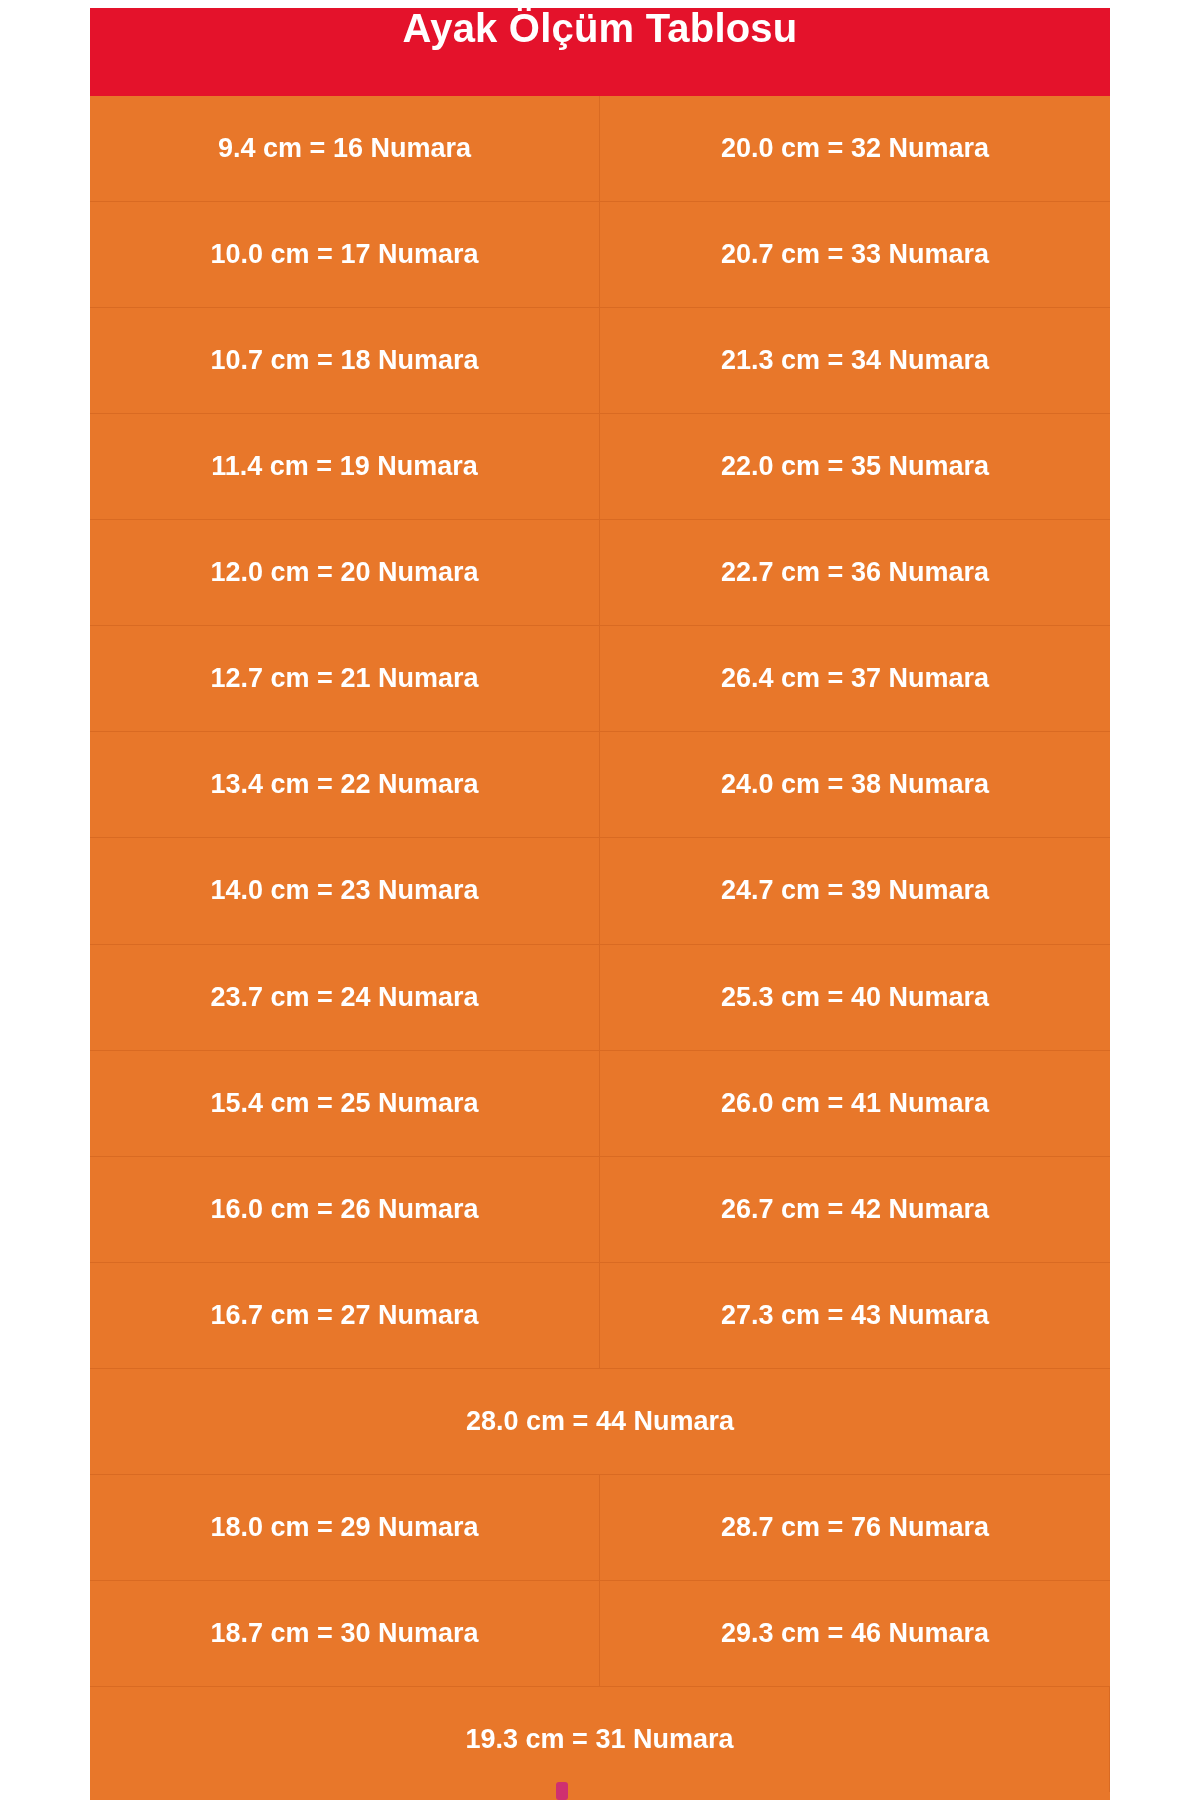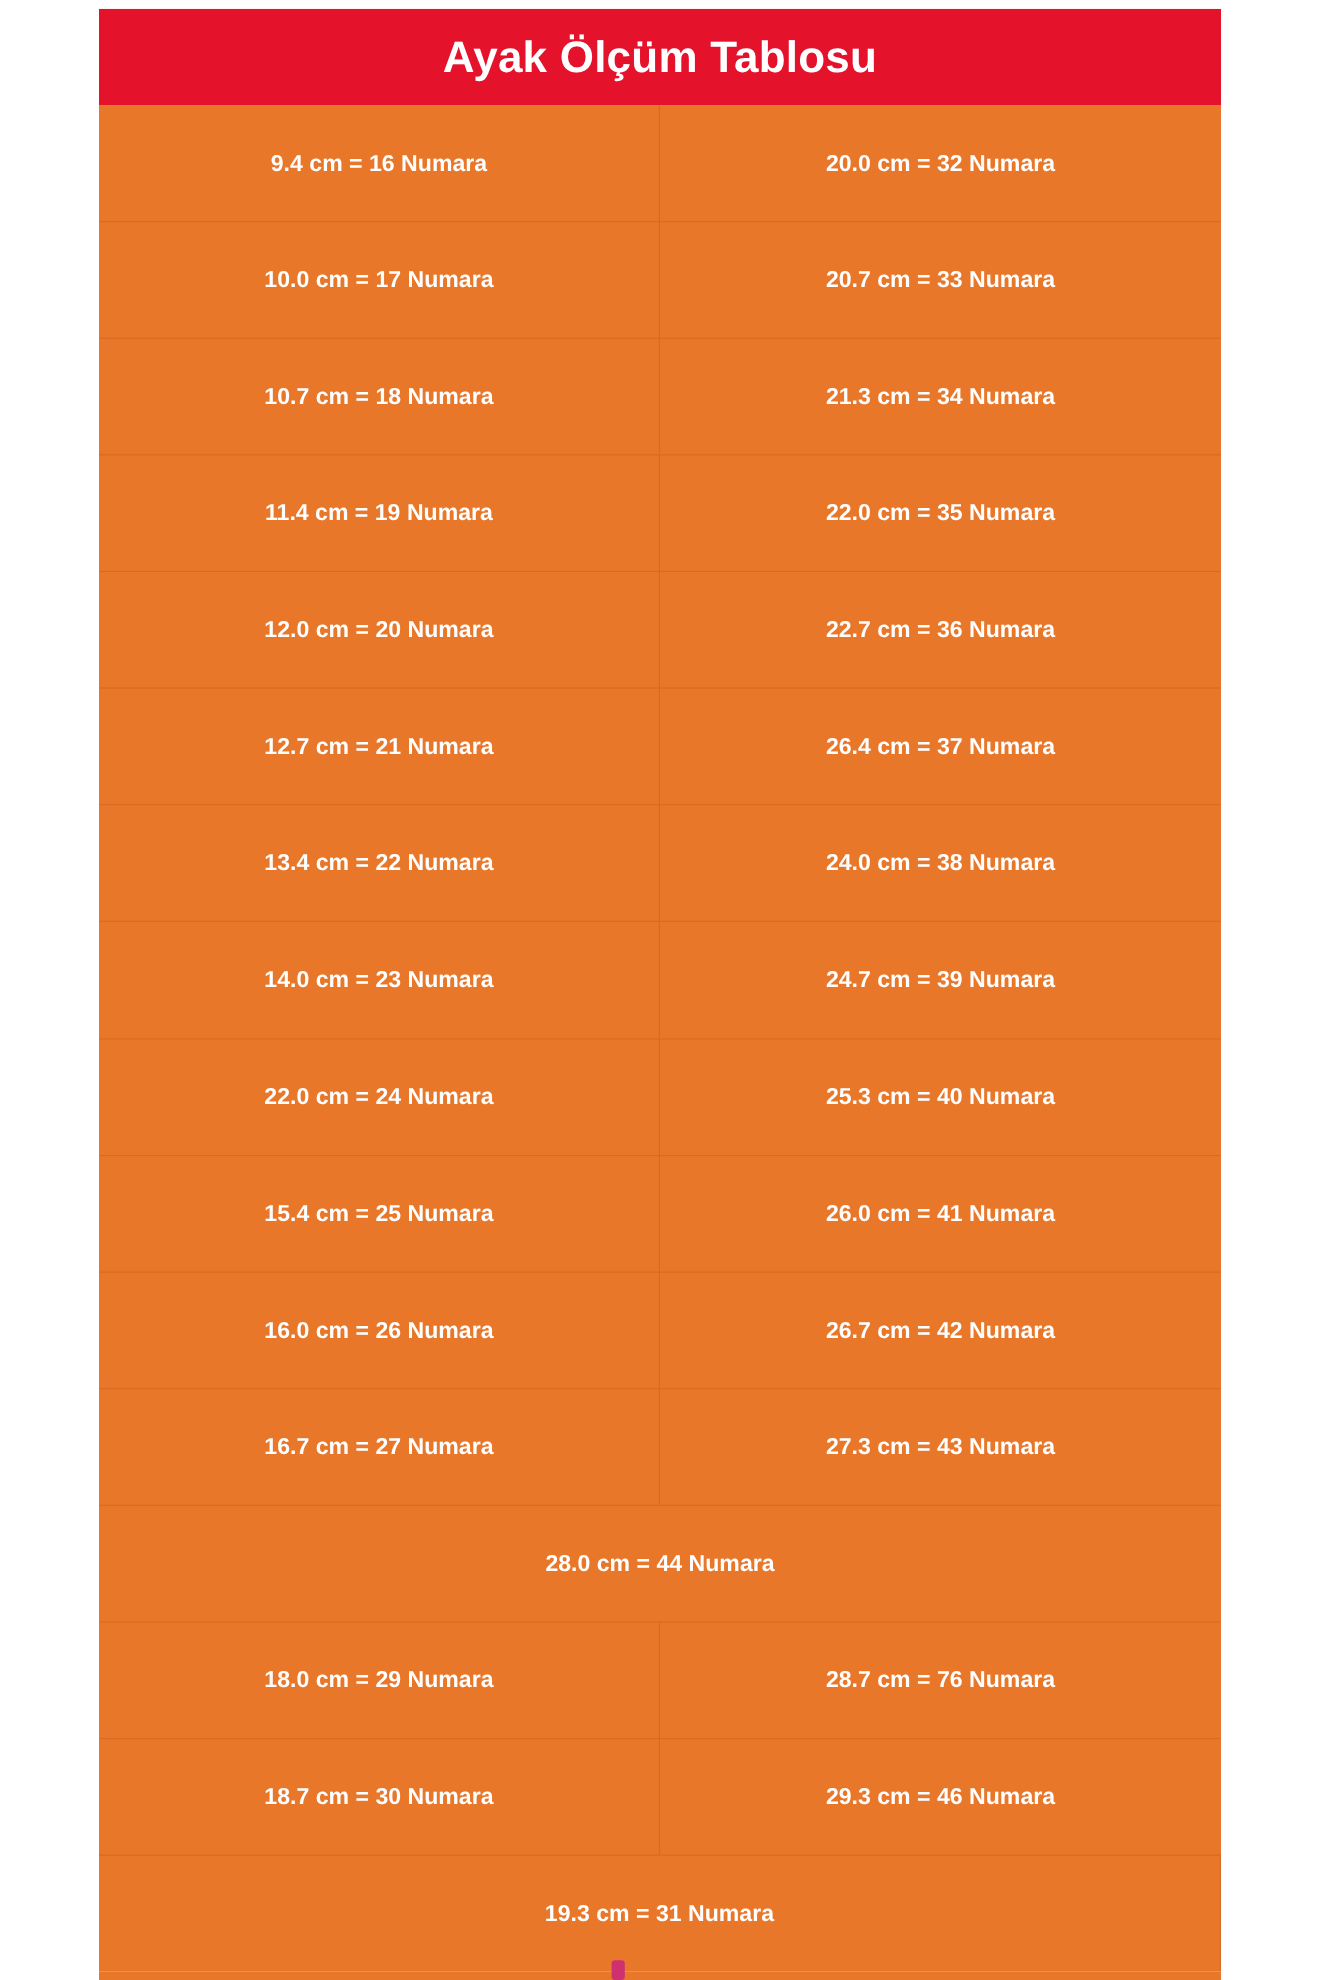--- a/index.html
+++ b/index.html
@@ -28,21 +28,21 @@
     height: 1784px;
     display: flex;
     flex-direction: column;
     overflow: hidden;
   }
   .title-bar {
     flex: 0 0 auto;
     height: 88px;
     background: #e4122b;
     display: flex;
-    align-items: center;
+    align-items: flex-start;
     justify-content: center;
   }
   .title-text {
     color: #ffffff;
     font-size: 40px;
     font-weight: bold;
     letter-spacing: 0.2px;
     text-align: center;
     line-height: 1;
   }
@@ -62,21 +62,21 @@
   .row:last-child {
     border-bottom: none;
     flex-direction: column;
   }
   .cell {
     flex: 1 1 50%;
     display: flex;
     align-items: center;
     justify-content: center;
     color: #ffffff;
-    font-size: 21px;
+    font-size: 27px;
     font-weight: bold;
     line-height: 1;
     text-align: center;
     box-sizing: border-box;
     padding: 0 8px;
   }
   .cell.left {
     border-right: 1px solid #d96a22;
   }
   .footer-strip {
@@ -136,21 +136,21 @@
         </div>
         <div class="row">
           <div class="cell left">13.4 cm = 22 Numara</div>
           <div class="cell right">24.0 cm = 38 Numara</div>
         </div>
         <div class="row">
           <div class="cell left">14.0 cm = 23 Numara</div>
           <div class="cell right">24.7 cm = 39 Numara</div>
         </div>
         <div class="row">
-          <div class="cell left">22.0 cm = 24 Numara</div>
+          <div class="cell left">23.7 cm = 24 Numara</div>
           <div class="cell right">25.3 cm = 40 Numara</div>
         </div>
         <div class="row">
           <div class="cell left">15.4 cm = 25 Numara</div>
           <div class="cell right">26.0 cm = 41 Numara</div>
         </div>
         <div class="row">
           <div class="cell left">16.0 cm = 26 Numara</div>
           <div class="cell right">26.7 cm = 42 Numara</div>
         </div>

